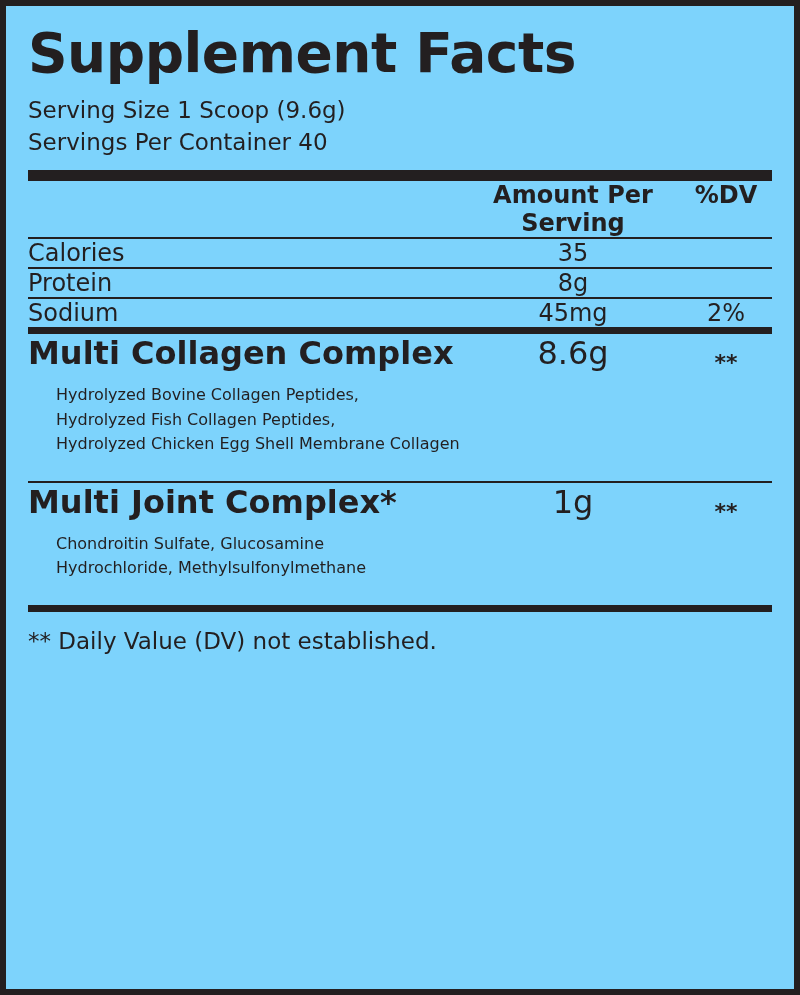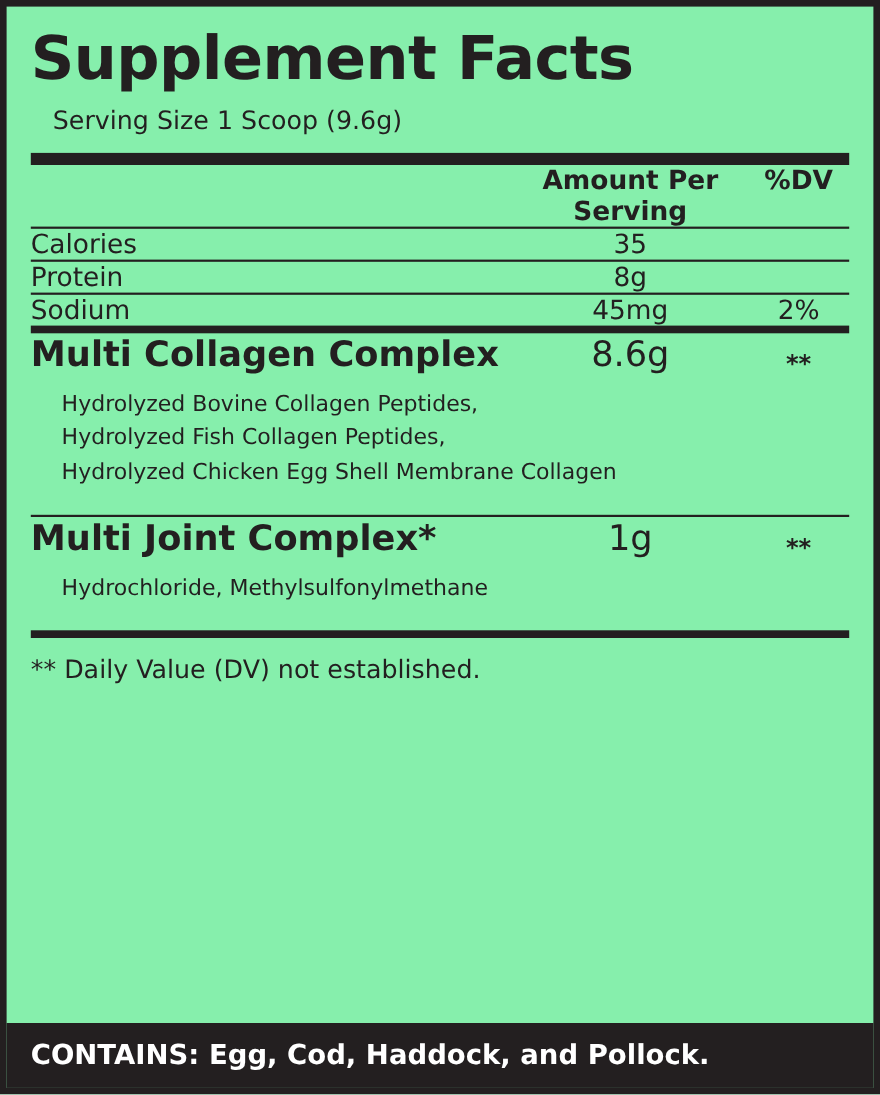--- a/index.html
+++ b/index.html
@@ -13,40 +13,39 @@
     font-family: "DejaVu Sans", "Liberation Sans", sans-serif;
     color: #231f20;
     -webkit-font-smoothing: antialiased;
   }
   .panel {
     position: relative;
     width: 800px;
     height: 995px;
     box-sizing: border-box;
     border: 6px solid #231f20;
-    background: #86efac;
+    background: #7dd3fc;
     padding: 0;
     overflow: hidden;
   }
   .inner {
     padding: 14px 22px 0 22px;
   }
   .title {
     font-size: 55px;
     font-weight: bold;
     letter-spacing: -0.5px;
     line-height: 1.0;
     margin: 6px 0 14px 0;
     color: #231f20;
   }
   .serving-line {
     font-size: 23px;
     line-height: 1.38;
     color: #231f20;
-    margin-left: 20px;
   }
   .rule-thick {
     height: 11px;
     background: #231f20;
     margin: 12px 0 0 0;
   }
   .rule-med {
     height: 7px;
     background: #231f20;
     margin: 0;
@@ -88,21 +87,21 @@
   .blend-row td.col-amt {
     font-weight: normal;
   }
   .blend-row td.col-dv {
     font-weight: bold;
     font-size: 22px;
     vertical-align: top;
     padding-top: 16px;
   }
   .ingredients {
-    font-size: 20px;
+    font-size: 16px;
     line-height: 1.53;
     padding: 8px 0 10px 28px;
     color: #231f20;
   }
   .spacer-sm { height: 14px; }
   .footnote {
     font-size: 23px;
     padding: 16px 0 0 0;
     color: #231f20;
   }
@@ -122,20 +121,21 @@
 </style>
 </head>
 <body>
 
 <div class="panel">
   <div class="inner">
 
     <div class="title">Supplement Facts</div>
 
     <div class="serving-line">Serving Size 1 Scoop (9.6g)</div>
+    <div class="serving-line">Servings Per Container 40</div>
 
     <div class="rule-thick"></div>
 
     <table class="facts">
       <tbody>
           <tr class="hdr-row">
         <td class="col-name"></td>
         <td class="col-amt">Amount Per Serving</td>
         <td class="col-dv">%DV</td>
       </tr>
@@ -201,26 +201,24 @@
       <tbody>
           <tr class="blend-row">
         <td class="col-name">Multi Joint Complex*</td>
         <td class="col-amt">1g</td>
         <td class="col-dv">**</td>
       </tr>
     </tbody>
       </table>
 
     <div class="ingredients">
+      <div>Chondroitin Sulfate, Glucosamine</div>
       <div>Hydrochloride, Methylsulfonylmethane</div>
     </div>
 
     <div class="spacer-sm"></div>
     <div class="rule-med"></div>
 
     <div class="footnote">** Daily Value (DV) not established.</div>
 
   </div>
 
-  <div class="contains-bar">
-    <span class="label">CONTAINS:</span><span> Egg, Cod, Haddock, and Pollock.</span>
-  </div>
 </div>
 
 </body></html>

